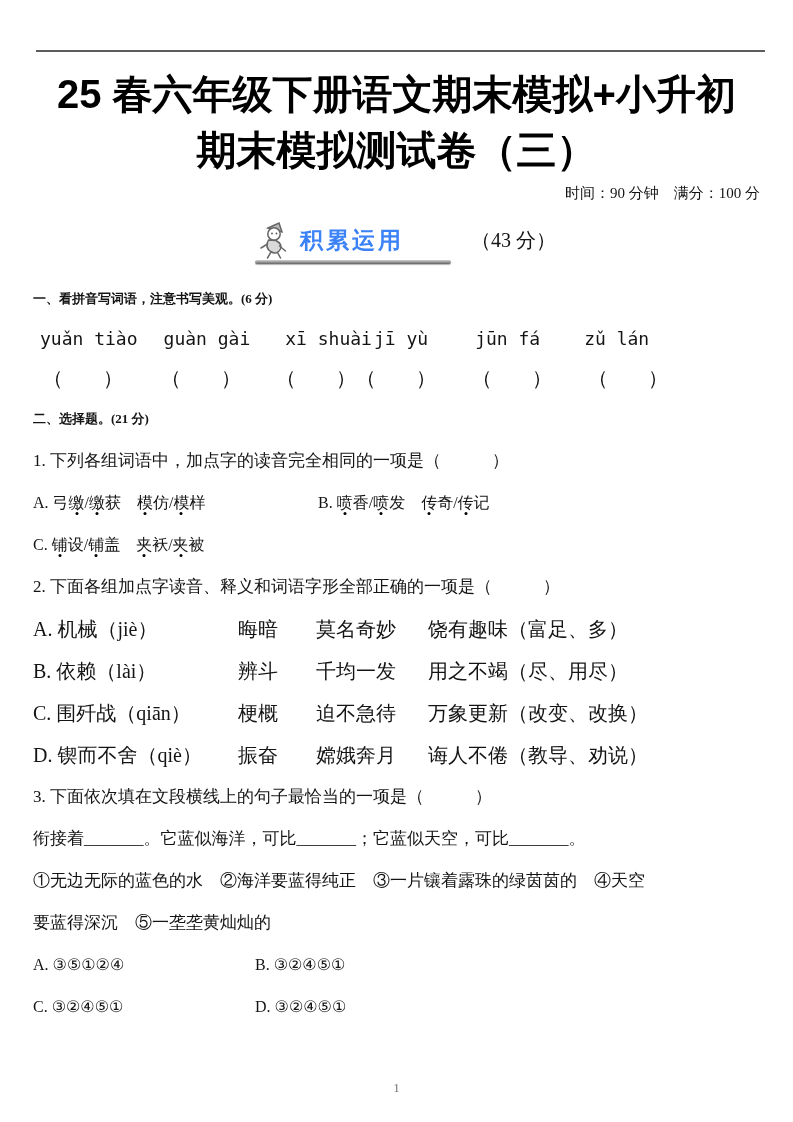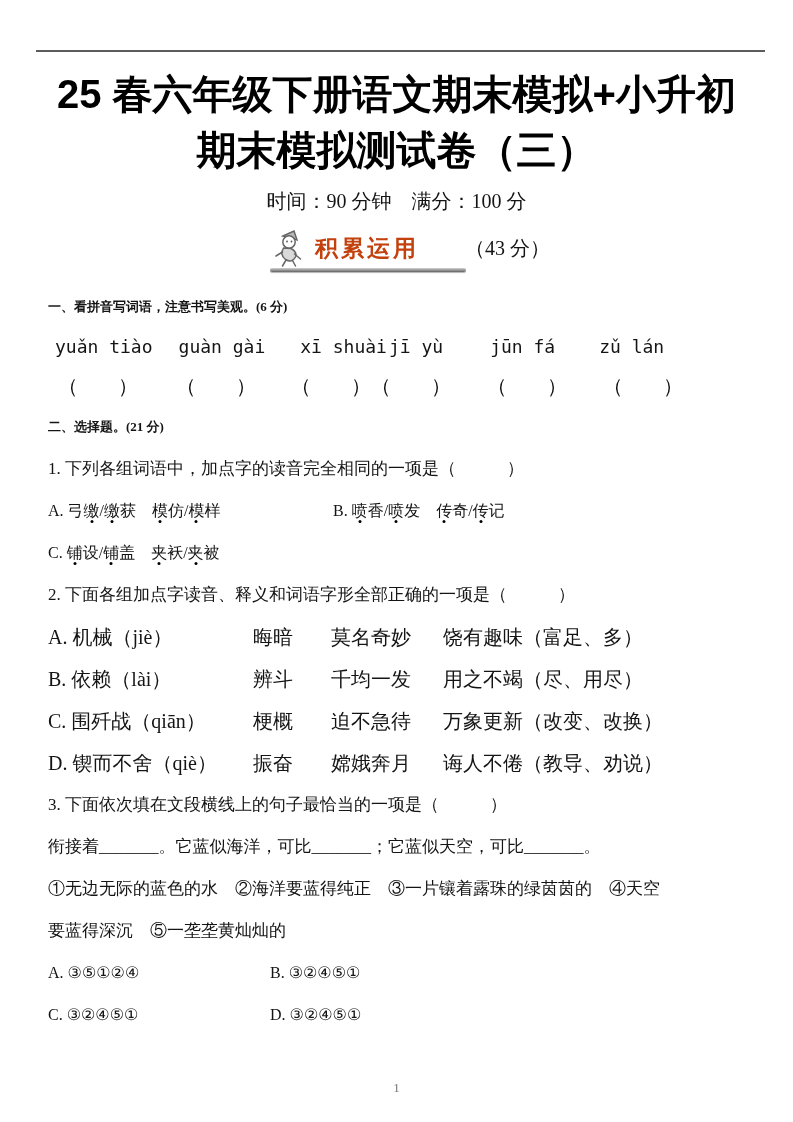--- a/index.html
+++ b/index.html
@@ -2,34 +2,34 @@
 <html><head>
 <meta charset="utf-8">
 <style>
   html,body { margin:0; padding:0; background:#ffffff; }
   .page {
     position:relative; width:793px; height:1122px; margin:0 auto;
     background:#ffffff; color:#141414; overflow:hidden;
     font-family:"Liberation Serif", serif;
   }
   .rule { height:2px; background:#5c5c5c; margin:50px 28px 0 36px; }
-  .content { padding:0 48px; }
+  .content { padding:0 33px; }
 
   .title { margin:14px 0 0 0; text-align:center; font-family:"Liberation Sans", sans-serif;
            font-weight:900; font-size:40px; line-height:56px; color:#000; }
-  .meta  { margin-top:8px; text-align:center; font-size:20px; line-height:30px; }
+  .meta  { text-align:right; font-size:15px; line-height:30px; }
 
   .banner { position:relative; height:46px; margin:12px 0 0 222px; width:fit-content; }
   .banner-head { display:flex; align-items:center; gap:5px; height:40px; }
   .banner-title { font-family:"Liberation Sans", sans-serif; font-weight:bold;
-                  font-size:23px; letter-spacing:3px; color:#c2410c; }
+                  font-size:23px; letter-spacing:3px; color:#3b82f6; }
   .banner-bar { position:absolute; left:0; top:40px; width:196px; height:4px;
                 background:linear-gradient(to bottom,#d2d2d2 0%,#636363 100%);
                 border-radius:2px; box-shadow:0 1px 1px rgba(0,0,0,.3); }
-  .banner-score { position:absolute; left:195px; top:7px; font-size:20px; white-space:nowrap;font-family:Liberation Serif, serif; }
+  .banner-score { position:absolute; left:216px; top:7px; font-size:20px; white-space:nowrap;font-family:Liberation Serif, serif; }
 
   .h-bold { font-weight:bold; font-size:13px; line-height:42px; }
   .part1-heading { margin-top:12px; }
   .line { font-size:17px; line-height:42px; }
 
   .pinyin-row { display:flex; font-family:"DejaVu Sans Mono", monospace;
                 font-size:18px; line-height:38px; white-space:pre; }
   .py1{margin-left:7px;} .py2{margin-left:26px;} .py3{margin-left:35px;}
   .py4{margin-left:2px;} .py5{margin-left:47px;} .py6{margin-left:44px;}
 

